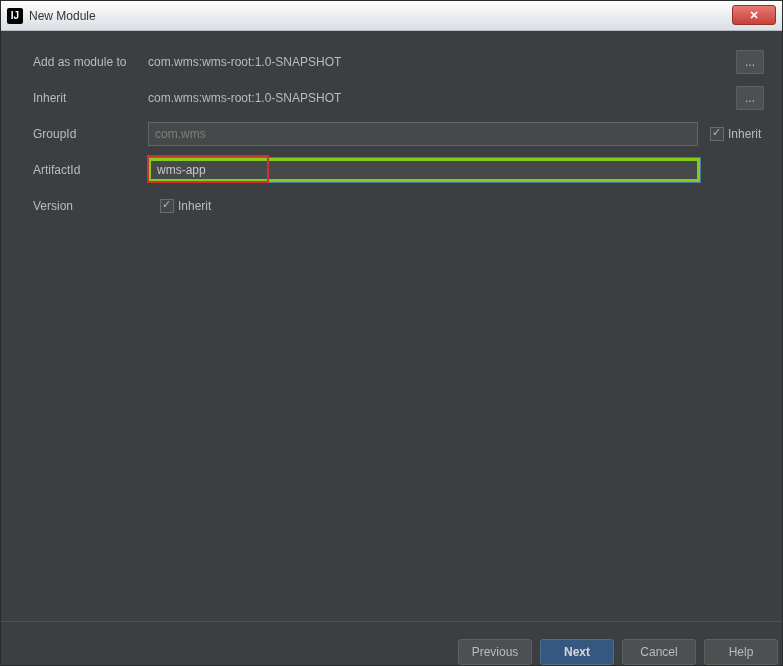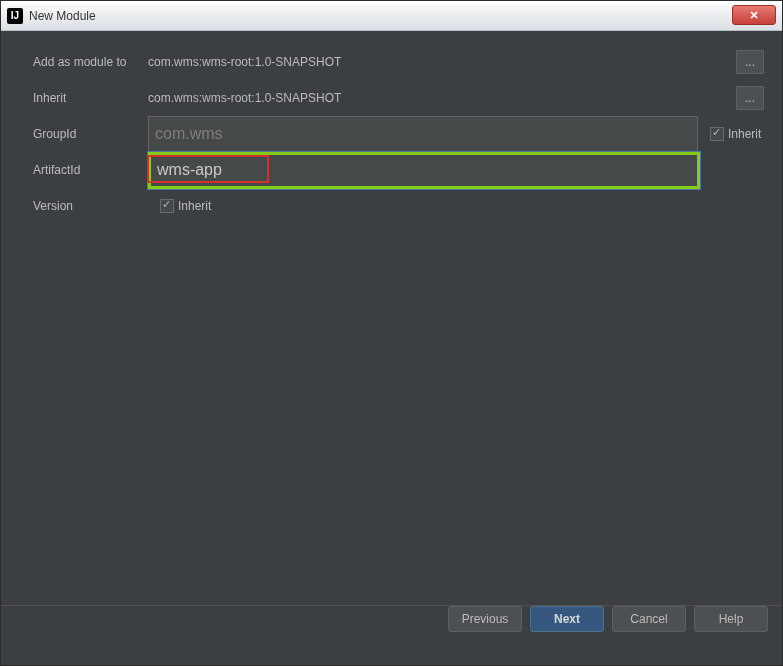--- a/index.html
+++ b/index.html
@@ -76,26 +76,26 @@
   .form-label {
     width: 115px;
     color: #bbbbbb;
   }
   .form-value {
     flex: 1;
     color: #bbbbbb;
   }
   .input-field {
     flex: 0 0 550px;
-    height: 37px;
+    height: 24px;
     background: #45494a;
     border: 1px solid #646464;
     color: #bbbbbb;
     padding: 0 6px;
-    font-size: 16px;
+    font-size: 12px;
     outline: none;
   }
   .input-field.readonly {
     color: #7e7e7e;
   }
   .input-field.focused {
     flex: 0 0 552px;
     border: 3px solid #84cc16;
     box-shadow: 0 0 0 1px #4a78a5;
     color: #c8c8c8;
@@ -145,27 +145,27 @@
   .inherit-label {
     color: #bbbbbb;
   }
 
   
   .footer {
     position: absolute;
     bottom: 0;
     left: 0;
     right: 0;
-    height: 60px;
+    height: 44px;
     border-top: 1px solid #515151;
     background: #3c3f41;
     display: flex;
-    align-items: flex-start;
+    align-items: flex-end;
     justify-content: flex-end;
-    padding-right: 14px;
+    padding-right: 4px;
     gap: 8px;
   }
   .footer-btn {
     min-width: 74px;
     height: 26px;
     background: #4c5052;
     border: 1px solid #5e6060;
     color: #bbbbbb;
     font-size: 12px;
     border-radius: 3px;

